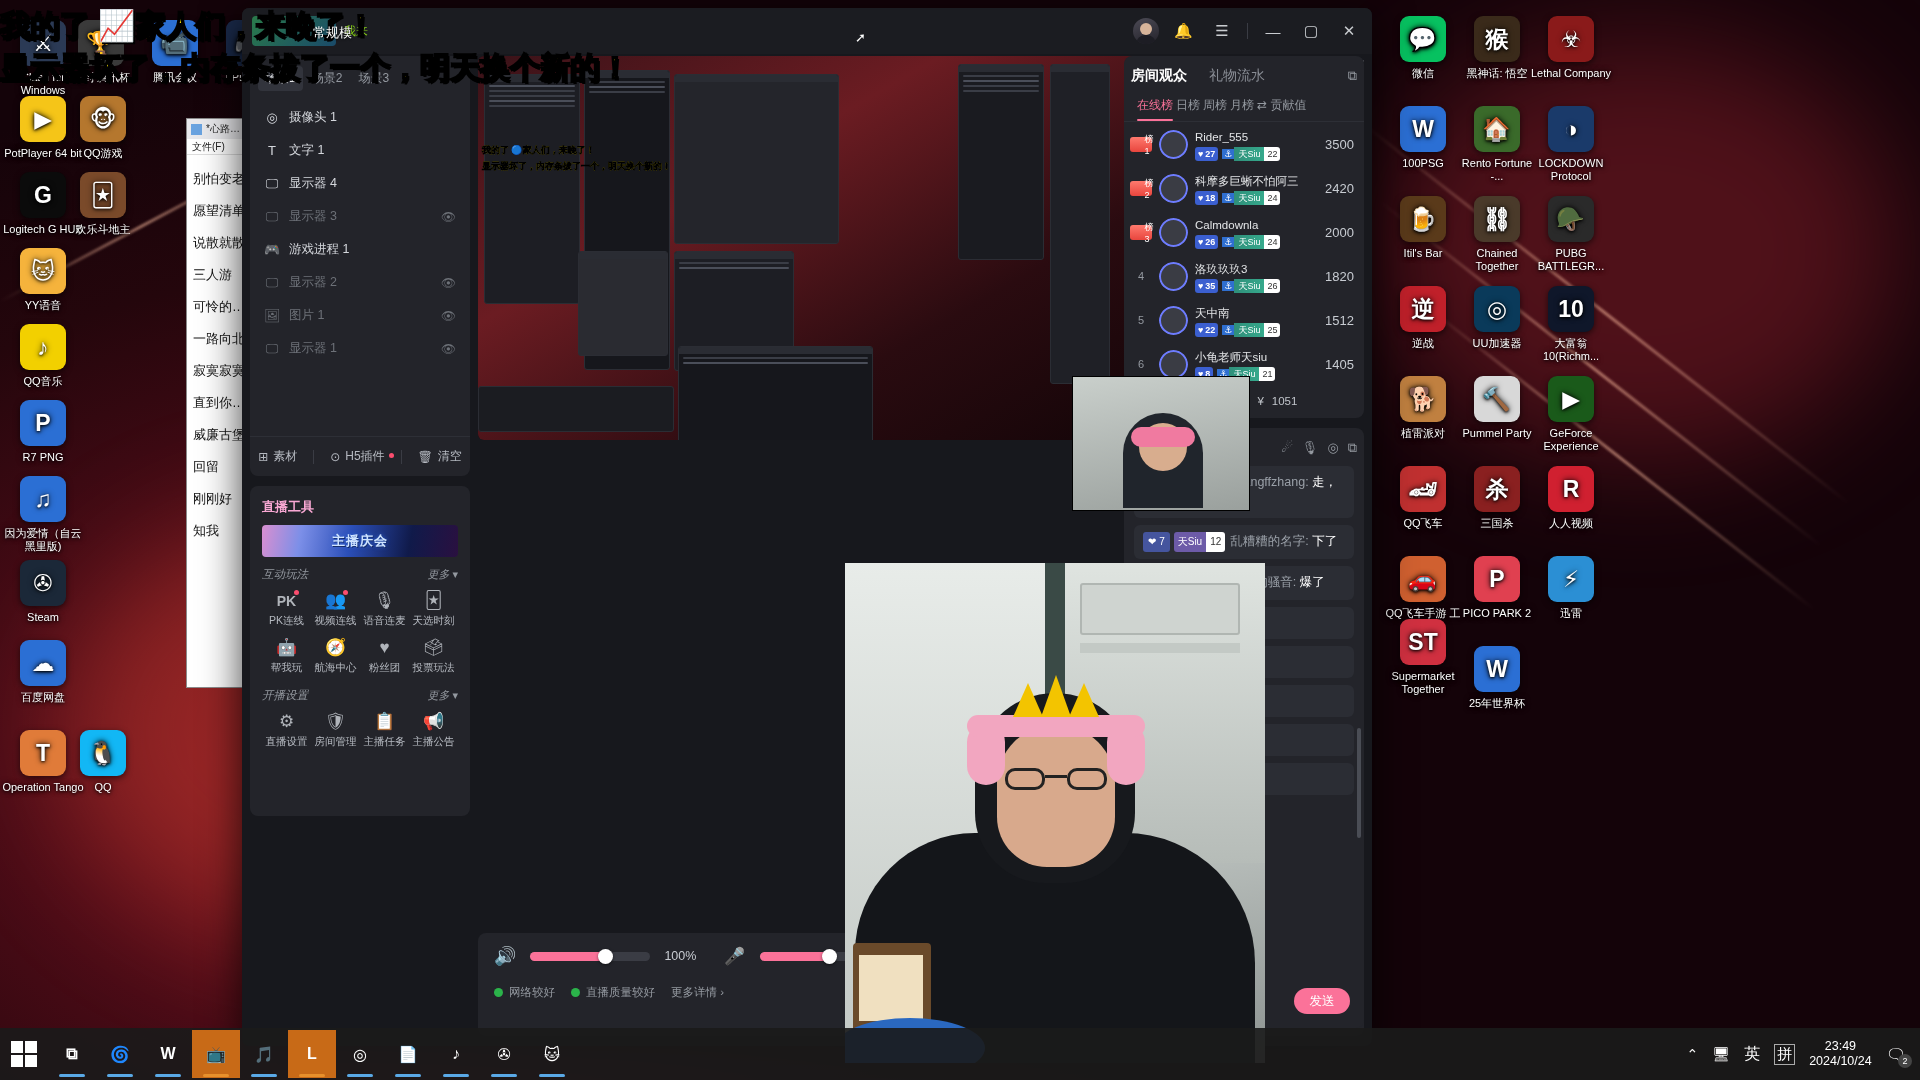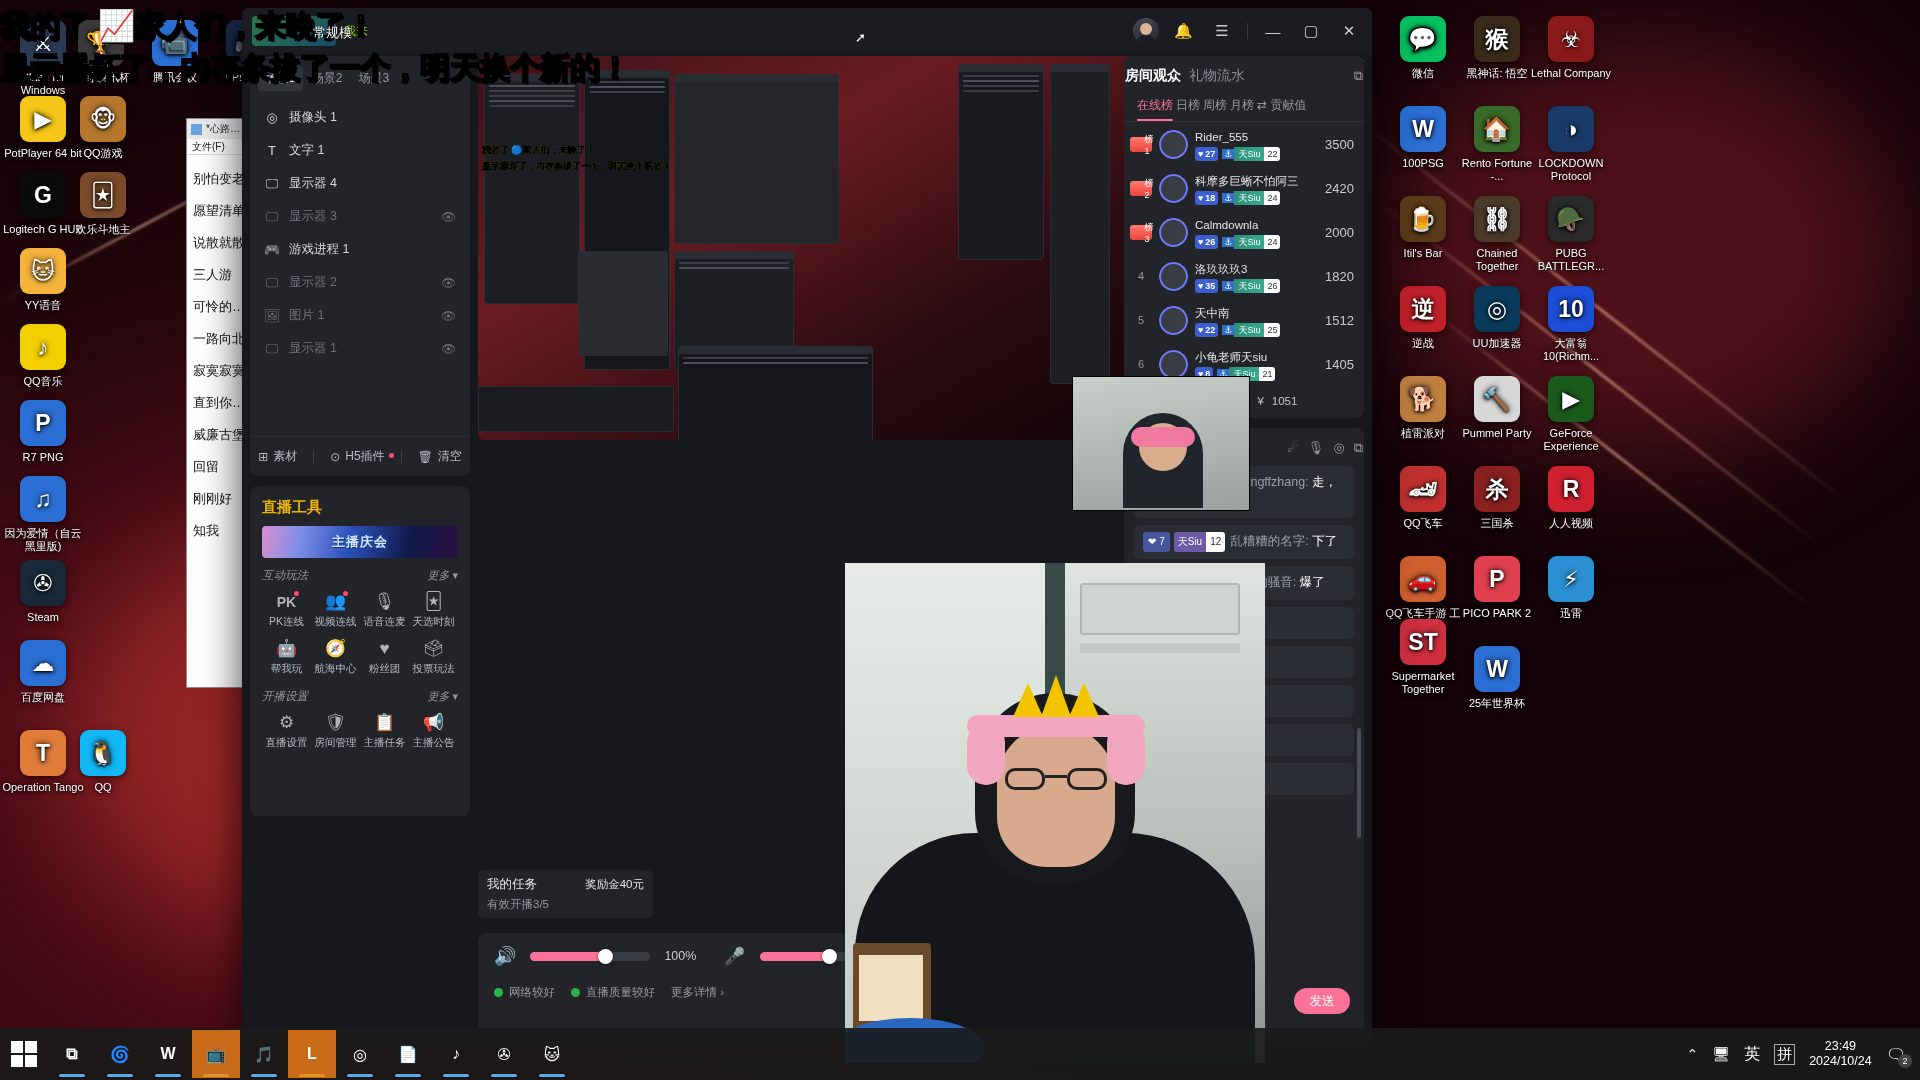--- a/index.html
+++ b/index.html
@@ -59,21 +59,21 @@
   .layer{display:flex;align-items:center;gap:9px;padding:8px 10px;font-size:12.5px;color:#d4d7dc;border-radius:5px;position:relative;}
   .layer.dim{color:#6d7178;}
   .layer .lico{width:16px;text-align:center;font-size:13px;}
   .layer .eye{position:absolute;right:10px;color:#6d7178;font-size:12px;}
   #scenefoot{position:absolute;left:0;bottom:0;width:100%;height:40px;border-top:1px solid #2d2f36;display:flex;align-items:center;justify-content:center;gap:8px;font-size:12px;color:#b5b9c0;}
   #scenefoot .sf{display:flex;align-items:center;gap:5px;padding:0 8px;position:relative;}
   #scenefoot .divd{width:1px;height:14px;background:#3a3c44;}
   .reddot{position:absolute;width:5px;height:5px;border-radius:50%;background:#fb4d6e;}
   
   #toolspanel{position:absolute;left:8px;top:478px;width:220px;height:330px;background:#23242a;border-radius:8px;padding:12px 12px 0;}
-  #toolspanel .ttl{font-size:15px;font-weight:bold;color:#eab308;margin-bottom:9px;}
+  #toolspanel .ttl{font-size:13px;font-weight:bold;color:#f9a8d4;margin-bottom:9px;}
   .banner{height:32px;border-radius:4px;background:linear-gradient(100deg,#d98fd0 0%,#7c8fe8 20%,#2b4fb8 45%,#101a4a 75%,#2a1040 100%);
           display:flex;align-items:center;justify-content:center;position:relative;overflow:hidden;}
   .banner .bt{font-size:13px;font-weight:bold;color:#cfe4ff;text-shadow:0 0 4px #2a60d0, 1px 1px 0 #13204e;letter-spacing:1px;}
   .secthead{display:flex;align-items:center;justify-content:space-between;margin:10px 0 6px;font-size:11.5px;color:#9499a0;font-style:italic;}
   .secthead .more{color:#9499a0;font-size:11px;}
   .toolgrid{display:grid;grid-template-columns:repeat(4,1fr);gap:4px 0;}
   .tool{text-align:center;font-size:10.5px;color:#b5b9c0;position:relative;padding:3px 0;}
   .tool .tico{font-size:17px;color:#b0b4ba;display:block;margin-bottom:3px;height:20px;line-height:20px;}
   
   #preview{position:absolute;left:236px;top:48px;width:660px;height:384px;background:#0b0c0f;border-radius:6px;overflow:hidden;}
@@ -89,21 +89,21 @@
   
   #taskcard{position:absolute;left:236px;top:862px;width:175px;height:48px;background:#23242a;border-radius:6px;padding:6px 9px;}
   #bottombar{position:absolute;left:236px;top:925px;width:886px;height:103px;background:#23242a;border-radius:8px;padding:12px 16px;}
   .slider{width:120px;height:9px;border-radius:5px;background:#3a3c44;position:relative;}
   .slider .fill{position:absolute;left:0;top:0;height:9px;border-radius:5px;background:#fb7299;}
   .slider .knob{position:absolute;top:-3px;width:15px;height:15px;border-radius:50%;background:#fff;box-shadow:0 1px 3px rgba(0,0,0,.5);}
   .statdot{width:9px;height:9px;border-radius:50%;display:inline-block;}
   
   #rightcol{position:absolute;right:0;top:48px;width:256px;bottom:0;}
   .rpanel{background:#23242a;border-radius:8px;margin:0 8px 10px;}
-  .rpanel .rph{display:flex;align-items:center;gap:8px;padding:11px 1px 7px;}
+  .rpanel .rph{display:flex;align-items:center;gap:22px;padding:11px 7px 7px;}
   .rpanel .rph .t{font-size:14px;font-weight:bold;color:#fff;}
   .rpanel .rph .t.off{font-weight:normal;color:#8a8e96;}
   .rpanel .rph .icons{margin-left:auto;display:flex;gap:9px;color:#9499a0;font-size:13px;}
   .rtabs{display:flex;align-items:center;gap:3px;padding:0 13px;font-size:12px;color:#9499a0;border-bottom:1px solid #2d2f36;}
   .rtabs .rt{padding:5px 0 7px;position:relative;}
   .rtabs .rt.sel{color:#fb7299;}
   .rtabs .rt.sel::after{content:"";position:absolute;left:0;right:0;bottom:0;height:2px;background:#fb7299;border-radius:1px;}
   .rank{display:flex;align-items:center;padding:5px 10px 5px 6px;gap:7px;}
   .rkno{width:22px;text-align:center;font-size:11px;color:#9499a0;}
   .rkbadge{width:22px;height:15px;border-radius:3px;background:linear-gradient(180deg,#ff7a6e,#e8453d);color:#fff;font-size:9px;display:flex;align-items:center;justify-content:center;padding-left:16px;}
@@ -270,21 +270,21 @@
     </div>
     <div class="dicon" style="left: 0px; top: 286px;">
       <div class="gly" style="background:#c0202a">逆</div>
       <span class="lbl">逆战</span>
     </div>
     <div class="dicon" style="left: 74px; top: 286px;">
       <div class="gly" style="background:#0a3a5a">◎</div>
       <span class="lbl">UU加速器</span>
     </div>
     <div class="dicon" style="left: 148px; top: 286px;">
-      <div class="gly" style="background:#1d4ed8">10</div>
+      <div class="gly" style="background:#0f172a">10</div>
       <span class="lbl">大富翁10(Richm...</span>
     </div>
     <div class="dicon" style="left: 0px; top: 376px;">
       <div class="gly" style="background:#c08040">🐕</div>
       <span class="lbl">植雷派对</span>
     </div>
     <div class="dicon" style="left: 74px; top: 376px;">
       <div class="gly" style="background:#d8d8d8">🔨</div>
       <span class="lbl">Pummel Party</span>
     </div>
@@ -523,27 +523,20 @@
     <div class="pv-yellow" style="left:4px;top:88px;font-size:9px;">我的了 🔵家人们，来晚了！</div>
     <div class="pv-yellow" style="left:4px;top:104px;font-size:9px;">显示器坏了，内存条拔了一个，明天换个新的！</div>
   </div>
 
   <div id="pvcam">
     <div style="position:absolute;left:50px;top:36px;width:80px;height:95px;border-radius:40px 40px 0 0;background:#20252c;"></div>
     <div style="position:absolute;left:66px;top:46px;width:48px;height:48px;border-radius:50%;background:#d8ad8e;"></div>
     <div style="position:absolute;left:58px;top:50px;width:64px;height:20px;border-radius:10px;background:#f07aa0;"></div>
   </div>
 
-  <div id="taskcard">
-    <div style="display:flex;align-items:center;">
-      <span style="font-size:12.5px;color:#e3e5e7;">我的任务</span>
-      <span style="margin-left:auto;font-size:11.5px;color:#e3e5e7;">奖励金40元</span>
-    </div>
-    <div style="font-size:11.5px;color:#9499a0;margin-top:4px;">有效开播3/5</div>
-  </div>
 
   <div id="bottombar">
     <div style="display:flex;align-items:center;gap:14px;">
       <span style="font-size:18px;color:#e3e5e7;">🔊</span>
       <div class="slider">
         <div class="fill" id="spkfill" style="width: 62%;"></div>
         <div class="knob" id="spkknob" style="left: calc(62% - 7px);"></div>
       </div>
       <span style="font-size:12.5px;color:#c8ccd2;min-width:36px;">100%</span>
       <span style="font-size:17px;color:#e3e5e7;margin-left:10px;">🎤</span>

